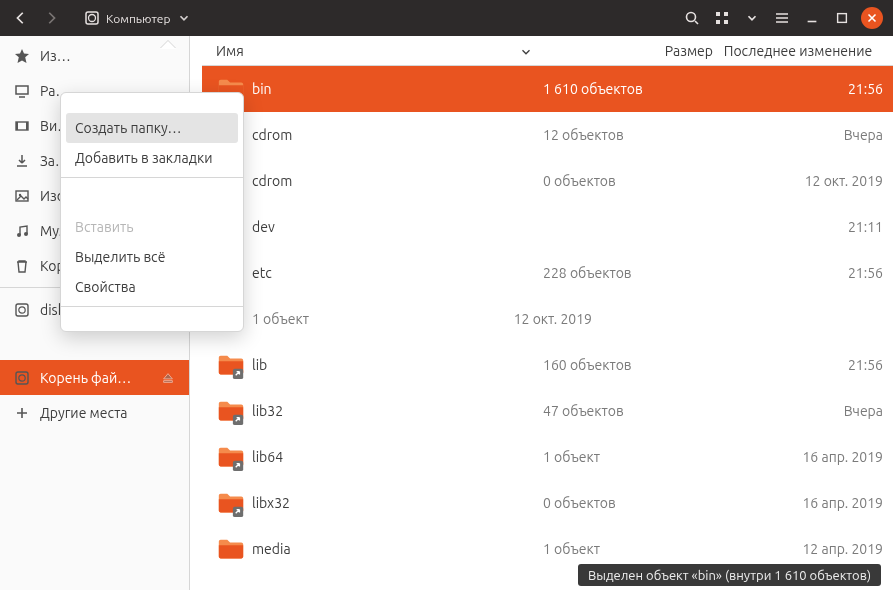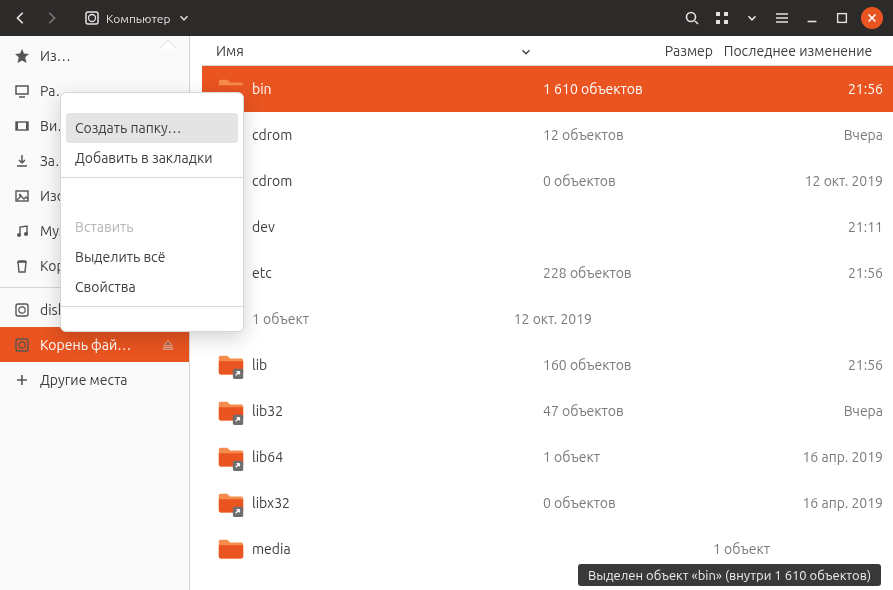--- a/index.html
+++ b/index.html
@@ -77,21 +77,21 @@
     height: 35px;
     display: flex; align-items: center; gap: 10px;
     padding: 0 14px;
     cursor: pointer;
   }
   .side-item .eject {
     margin-left: auto;
     opacity: .55;
   }
   .side-item.active {
-    background: var(--accent); color: #fff;
+    background: var(--accent); color: #fff; margin-top: 33px;
   }
   .side-item.active svg { stroke: #fff; fill: #fff; }
   .side-divider { height: 1px; background: var(--border); margin: 4px 0; }
   .side-label { white-space: nowrap; overflow: hidden; text-overflow: ellipsis; flex: 1; }
 
   
   .main { flex: 1; display: flex; flex-direction: column; position: relative; overflow: hidden; }
   .cols {
     height: 30px;
     display: flex; align-items: center;
@@ -481,20 +481,21 @@
         </div>
         <div class="row">
           <span>
             <svg viewBox="0 0 32 32" class="folder-ico">
               <path d="M3 8c0-1 .8-2 2-2h7l3 3h12c1 0 2 1 2 2v13c0 1-1 2-2 2H5c-1 0-2-1-2-2z" fill="#f58b4c"></path>
               <path d="M3 12h26v12c0 1-1 2-2 2H5c-1 0-2-1-2-2z" fill="#e95420"></path>
             </svg>
           </span>
           <span class="name">media</span>
           <span class="size">1 объект</span>
+          <span class="date">12 апр. 2019</span>
         </div>
       </div>
   </div>
 
   <div class="context-menu" id="cmenu">
       <div class="cm-item hover">Создать папку…</div>
       <div class="cm-item">Добавить в закладки</div>
       <div class="cm-sep"></div>
       <div class="cm-item disabled">Вставить</div>
       <div class="cm-item">Выделить всё</div>

